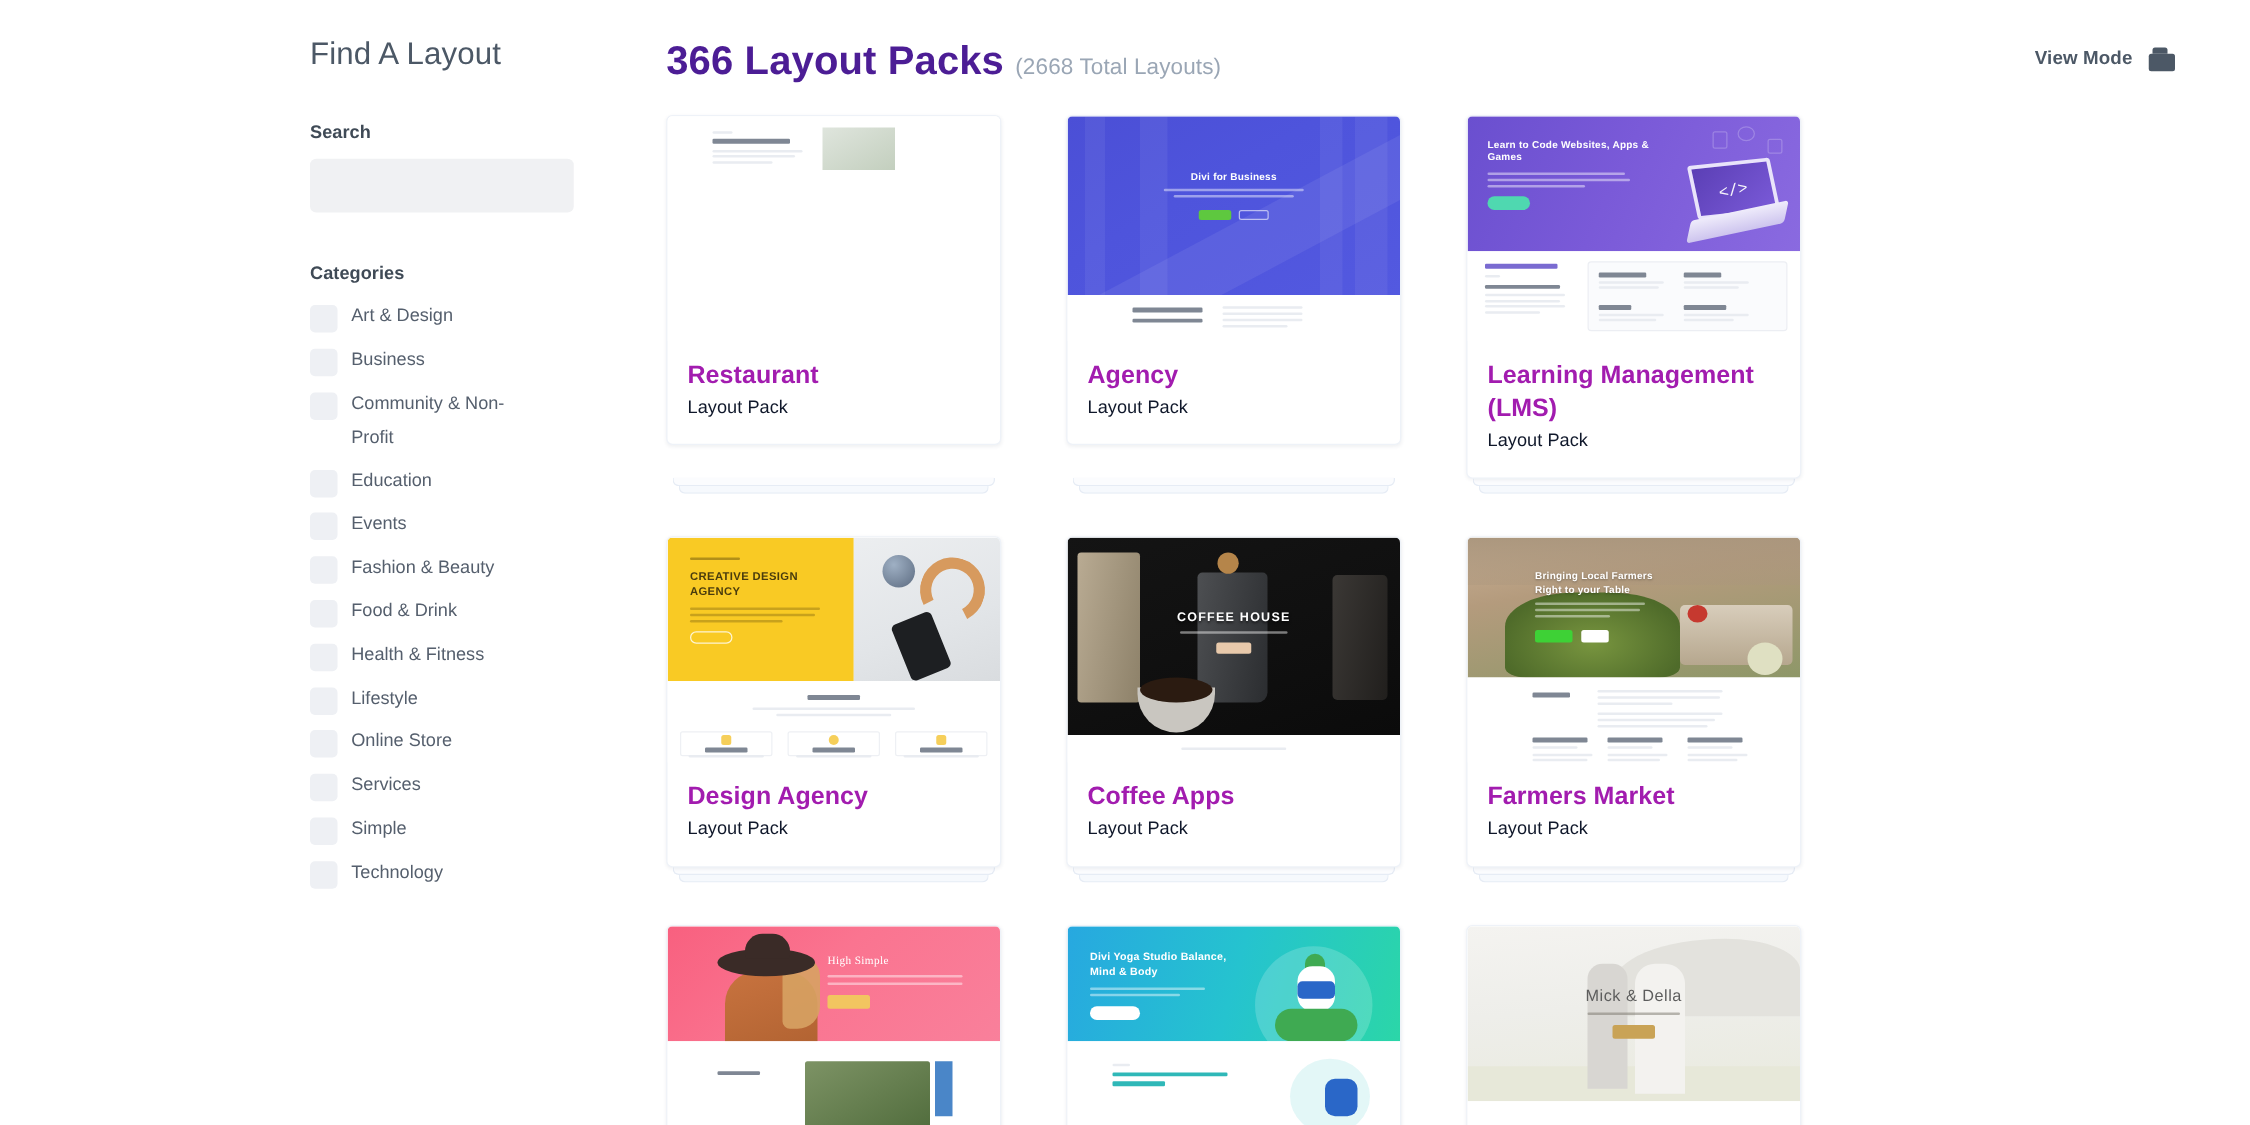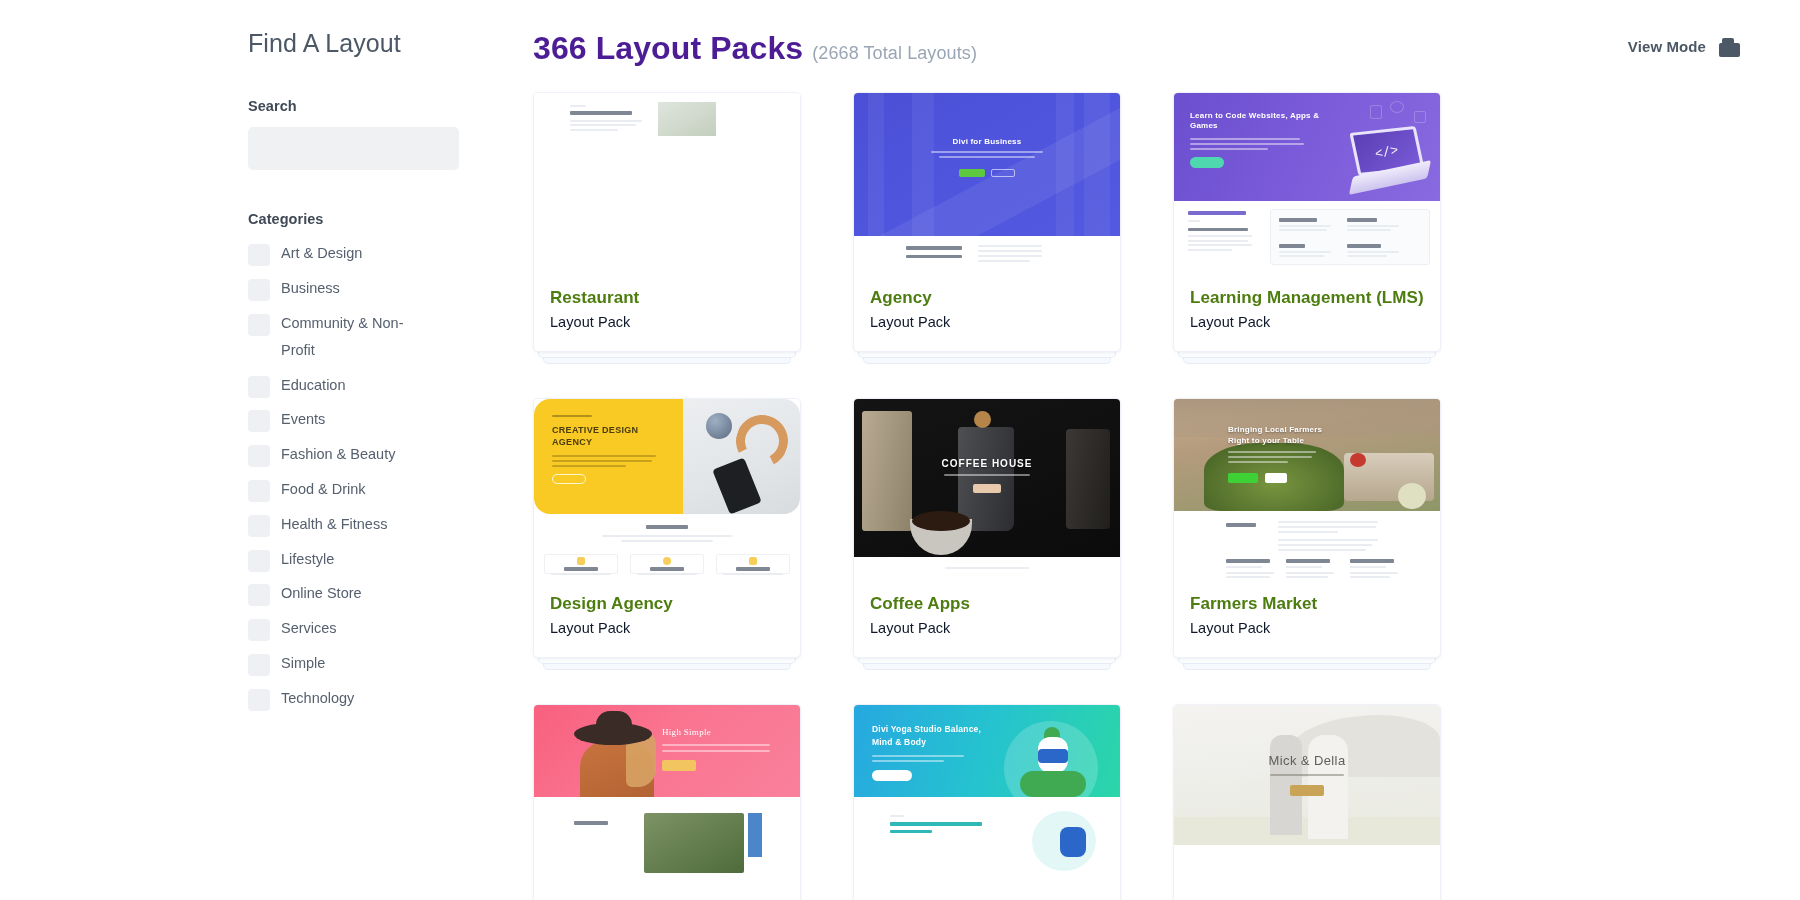--- a/index.html
+++ b/index.html
@@ -266,23 +266,23 @@
     width: 100%;
   }
 
   .skel-line { background: #e9ecf1; border-radius: 1px; height: 2px; }
   .skel-head { background: #7f8794; border-radius: 1px; height: 3.5px; }
 
   .card-label {
     padding: 14px 16px 19px 16px;
   }
   .card-title {
-    font-size: 17px;
+    font-size: 20px;
     font-weight: 700;
-    color: #4d7c0f;
+    color: #a21caf;
     letter-spacing: 0.05px;
     line-height: 1.35;
   }
   .card-subtitle {
     font-size: 14.5px;
     font-weight: 400;
     color: #0f172a;
     letter-spacing: 0.05px;
     line-height: 1.4;
     margin-top: 2px;
@@ -376,21 +376,20 @@
   }
   .art-lms .bgicon {
     position: absolute;
     border: 1.5px solid rgba(255,255,255,0.22);
     border-radius: 2px;
   }
 
   
   .art-design {
     background: #ffffff;
-    border-radius: 16px;
   }
   .art-design .yellow {
     position: absolute;
     left: 0; top: 0; bottom: 0;
     width: 56%;
     background: #f9ca24;
   }
   .art-design .photo {
     position: absolute;
     right: 0; top: 0; bottom: 0;

